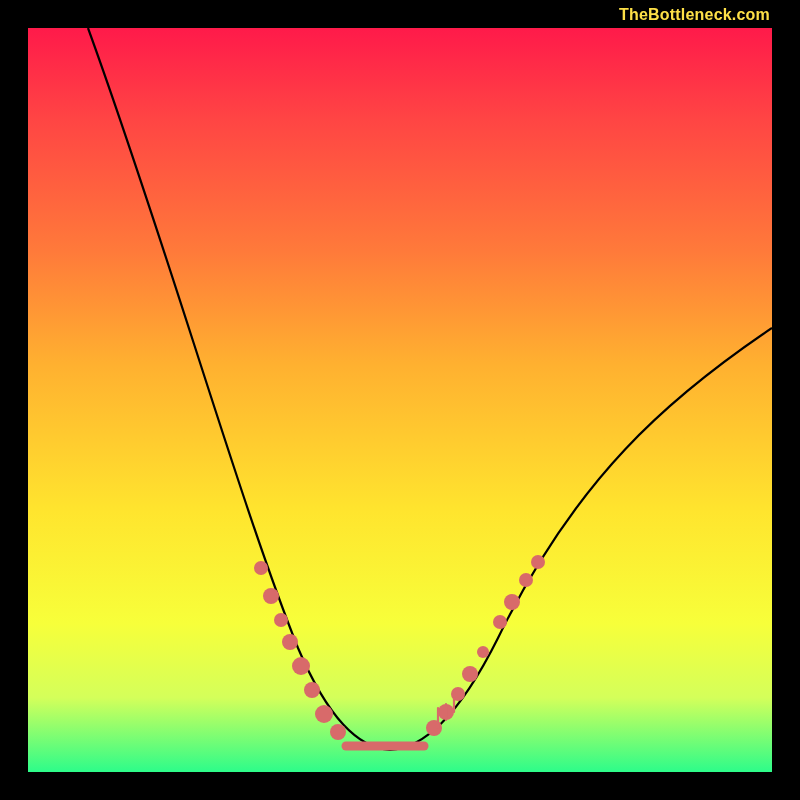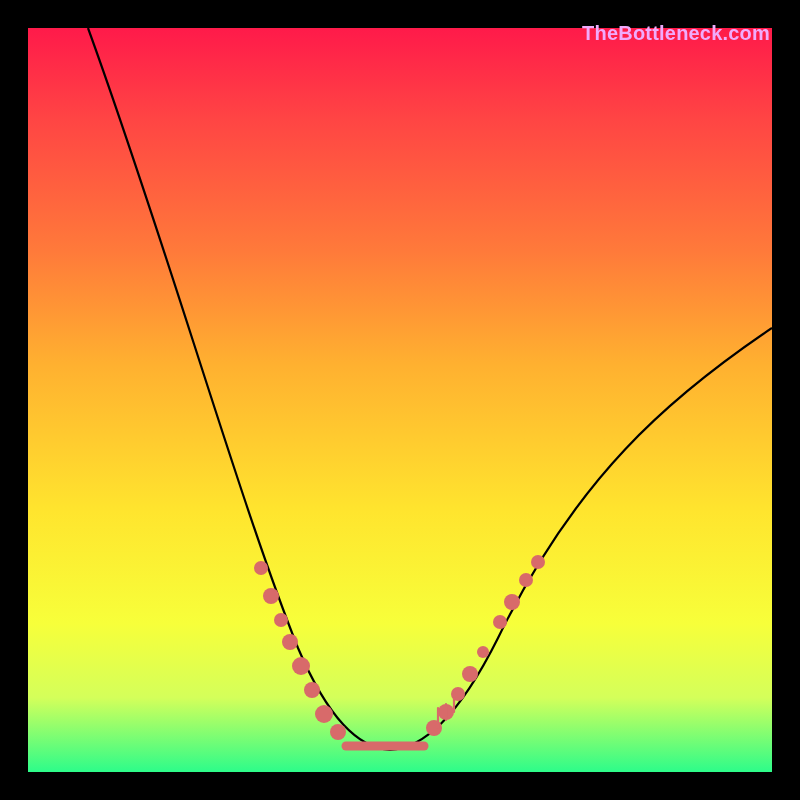--- a/index.html
+++ b/index.html
@@ -21,26 +21,26 @@
       #ff4444 12%,
       #ff7a3a 30%,
       #ffb030 45%,
       #ffe52e 65%,
       #f7ff3a 80%,
       #d4ff5a 90%,
       #2dfc8a 100%);
   }
   .watermark {
     position: absolute;
-    top: 22px;
+    top: 6px;
     right: 30px;
     font-family: Arial, Helvetica, sans-serif;
-    font-size: 20px;
+    font-size: 16px;
     font-weight: 600;
-    color: #f0abfc;
+    color: #fde047;
     letter-spacing: 0.2px;
     user-select: none;
   }
   svg.plot {
     position: absolute;
     left: 0;
     top: 0;
   }
   .curve {
     fill: none;

